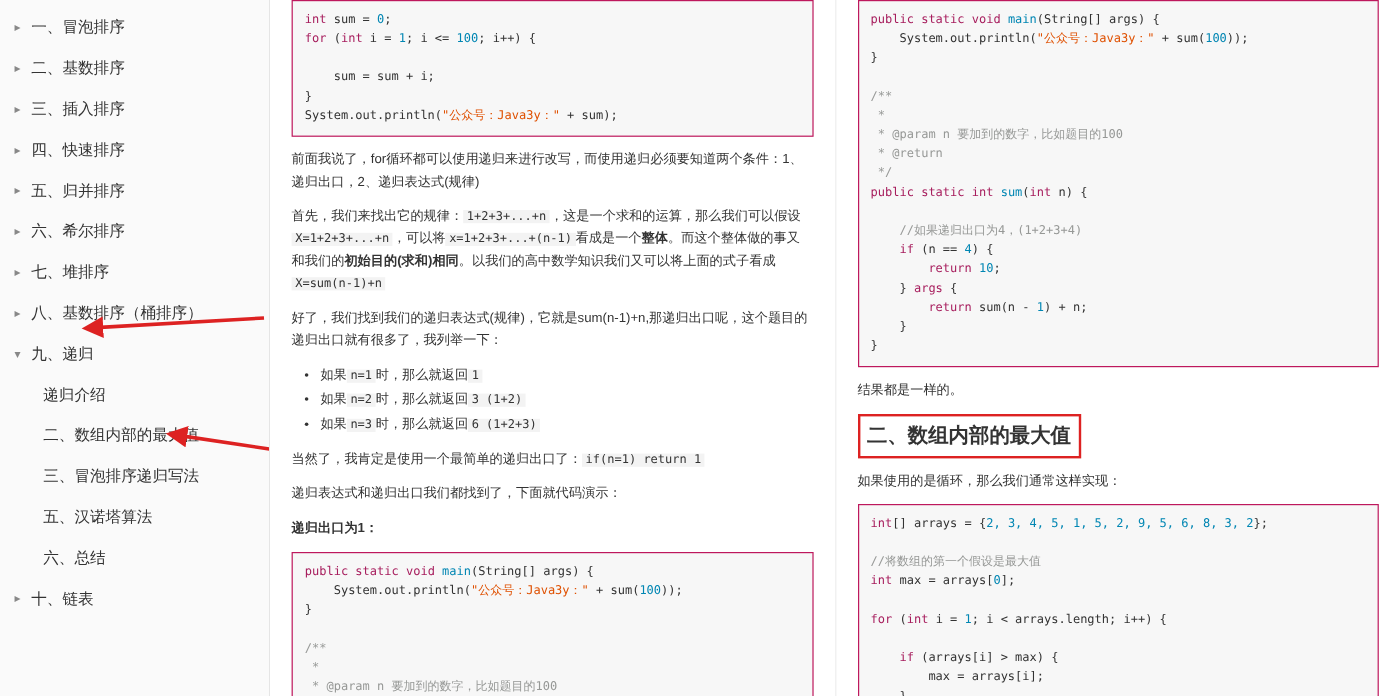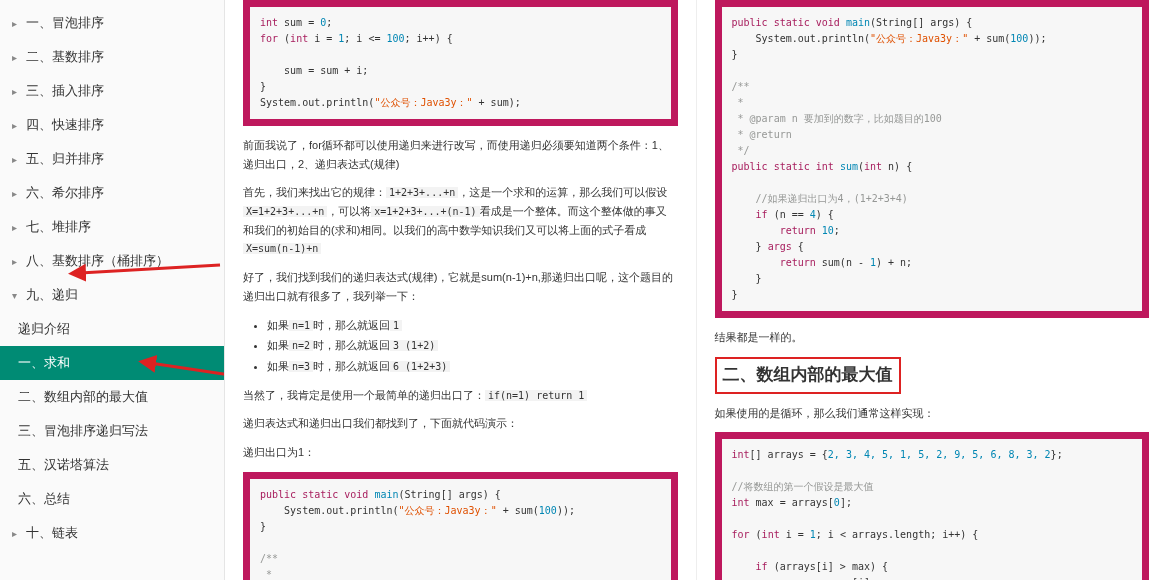--- a/index.html
+++ b/index.html
@@ -1,37 +1,37 @@
 <!DOCTYPE html>
 <html><head>
 <meta charset="utf-8">
 <style>
 * { box-sizing: border-box; margin: 0; padding: 0; }
 body { font-family: -apple-system, "Microsoft YaHei", Arial, sans-serif; background: #fff; color: #333; font-size: 12px; overflow: hidden; }
 .layout { display: flex; width: 1167px; height: 580px; }
 .sidebar { width: 225px; background: #fafafa; border-right: 1px solid #e5e5e5; overflow-y: auto; padding-top: 6px; position: relative; }
 .side-item { display: flex; align-items: center; padding: 8px 12px; color: #333; cursor: pointer; font-size: 13px; }
 .side-item .tri { width: 10px; color: #888; font-size: 10px; margin-right: 4px; }
-.side-sub { display: flex; align-items: center; padding: 8px 12px 8px 18px; color: #333; cursor: pointer; font-size: 13px; }
+.side-sub { display: flex; align-items: center; padding: 8px 12px 8px 36px; color: #333; cursor: pointer; font-size: 13px; }
 .side-sub.active { background: #008b74; color: #fff; }
 .col { flex: 1; padding: 0 18px 18px 18px; overflow: hidden; font-size: 11px; line-height: 1.7; color: #333; }
 .col + .col { border-left: 1px solid #eee; }
-.code { background: #f7f7f7; border: 7px solid #be185d; padding: 8px 10px; font-family: Consolas, Monaco, monospace; font-size: 10px; line-height: 1.6; white-space: pre; overflow: hidden; color: #333; }
+.code { background: #f7f7f7; border: 1px solid #be185d; padding: 8px 10px; font-family: Consolas, Monaco, monospace; font-size: 10px; line-height: 1.6; white-space: pre; overflow: hidden; color: #333; }
 .kw { color: #a71d5d; }
 .fn { color: #0086b3; }
 .num { color: #0086b3; }
 .str { color: #df5000; }
 .cm { color: #969896; }
 .para { margin: 10px 0; }
 ul.bul { margin: 4px 0 8px 24px; }
 ul.bul li { list-style: disc; margin: 2px 0; }
 .boxed { border: 2px solid #d22; padding: 2px 6px; display: inline-block; }
 .h2 { font-size: 17px; font-weight: bold; margin: 6px 0; }
 .arrow { position: absolute; pointer-events: none; }
-b { font-weight: normal; text-align: center; }
+b { font-weight: bold; text-align: center; }
 code.inl { background: #f3f3f3; padding: 0 3px; font-family: Consolas, monospace; font-size: 10px; }
 </style>
 </head>
 <body>
 
 <div class="layout">
 
   <div class="sidebar">
     <div class="side-item">
         <span class="tri">▸</span>
@@ -65,23 +65,20 @@
         <span class="tri">▸</span>
         <span>八、基数排序（桶排序）</span>
       </div>
     <div class="side-item">
         <span class="tri">▾</span>
         <span>九、递归</span>
       </div>
 
     <div class="side-sub">
         <span>递归介绍</span>
-      </div>
-    <div class="side-sub active">
-        <span>一、求和</span>
       </div>
     <div class="side-sub">
         <span>二、数组内部的最大值</span>
       </div>
     <div class="side-sub">
         <span>三、冒泡排序递归写法</span>
       </div>
     <div class="side-sub">
         <span>五、汉诺塔算法</span>
       </div>

